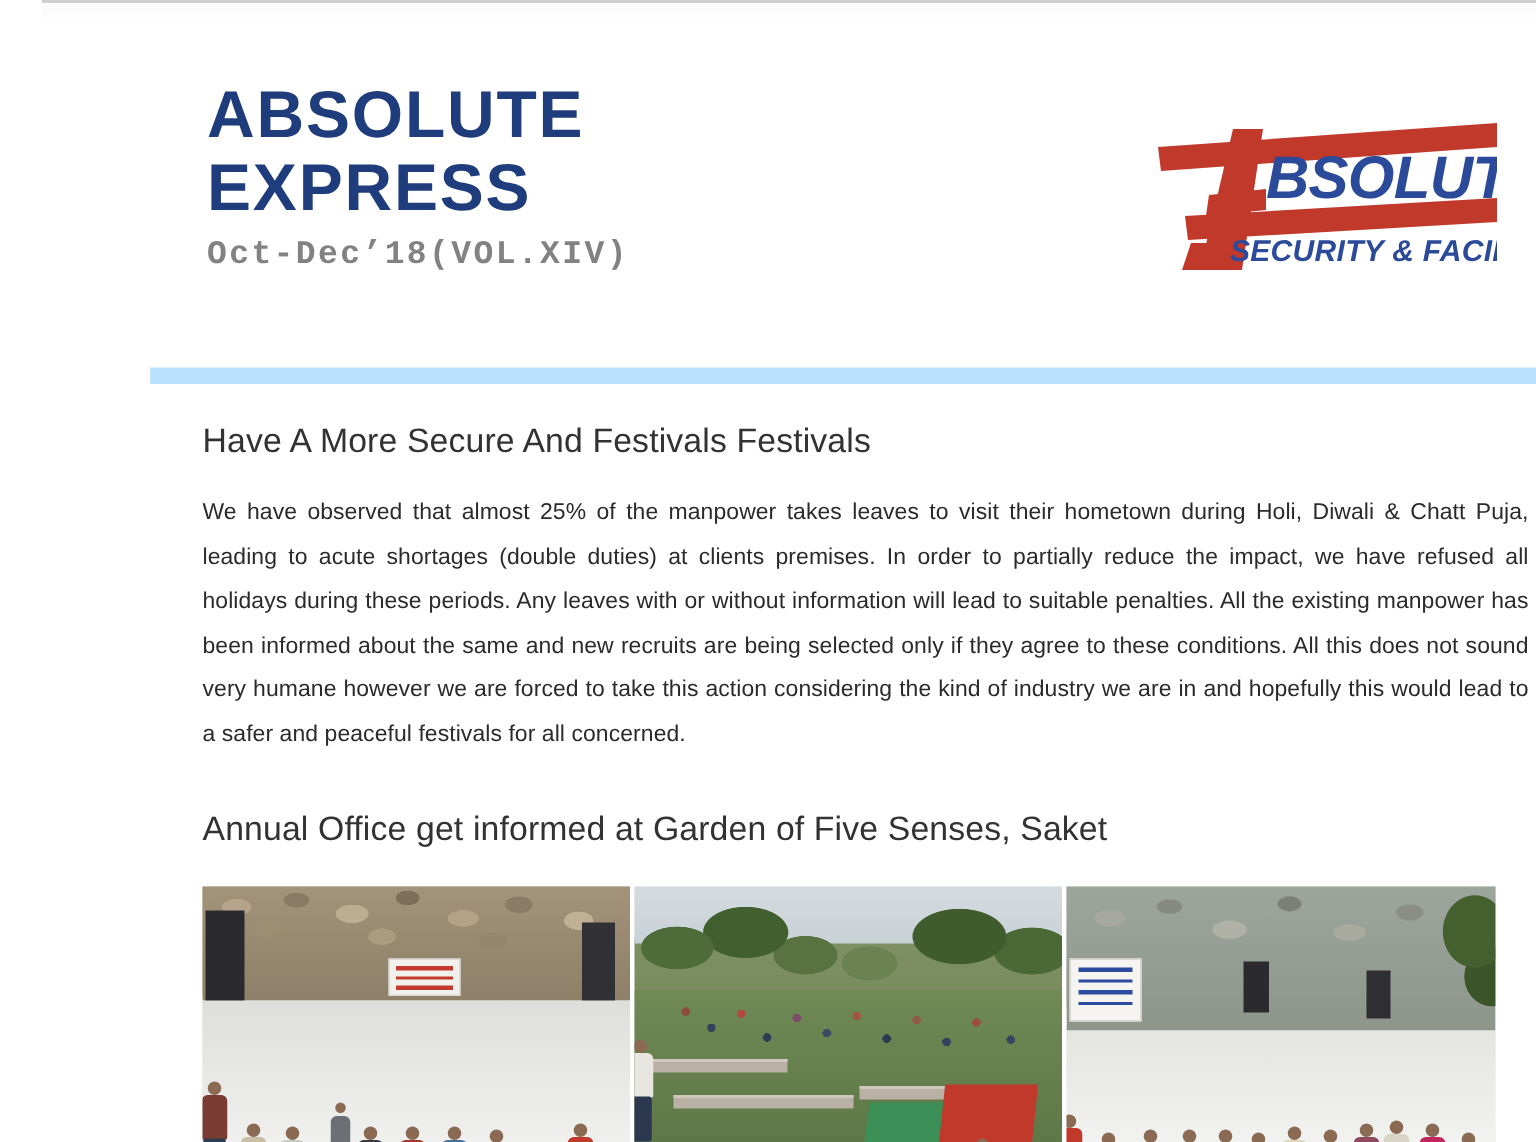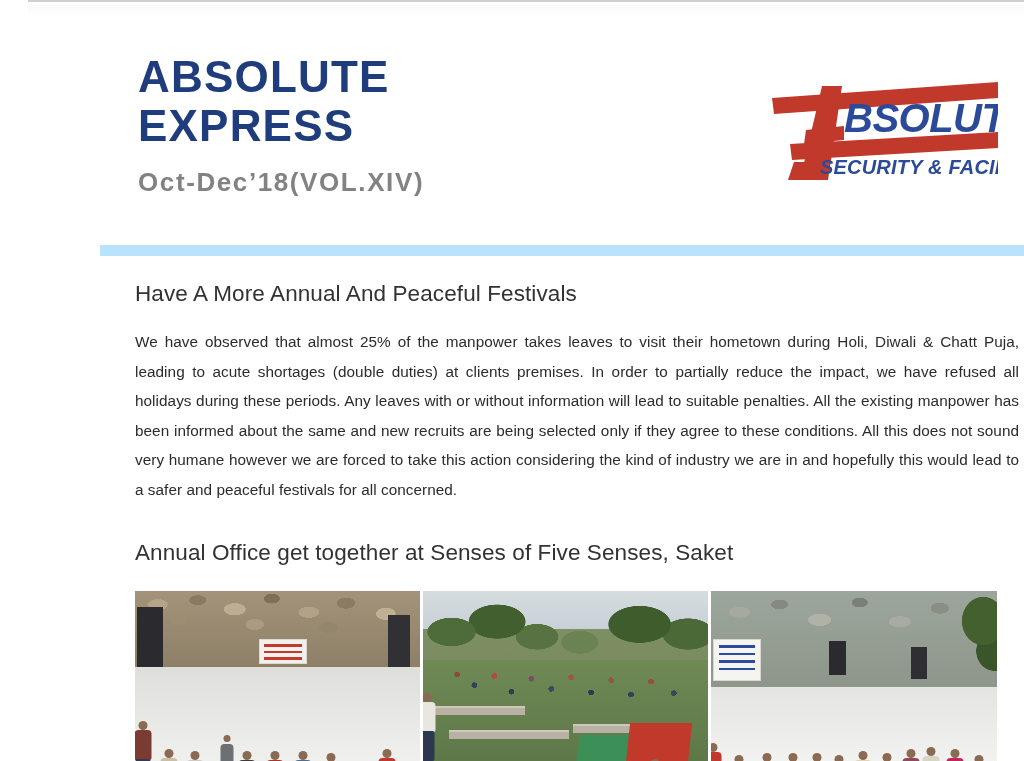--- a/index.html
+++ b/index.html
@@ -36,26 +36,26 @@
   .express-title {
     font-size: 44px;
     font-weight: 700;
     letter-spacing: 1.2px;
     line-height: 1.12;
     color: #1f3c7c;
     white-space: pre-line;
     font-family: "Liberation Sans", sans-serif;
   }
   .express-sub {
-    margin-top: 16px;
-    font-size: 26px;
+    margin-top: 6px;
+    font-size: 22px;
     font-weight: bold;
     letter-spacing: 1.6px;
     color: #828282;
-    font-family: Liberation Sans, sans-serif;
+    font-family: Liberation Mono, monospace;
   }
 
   
   .logo-block {
     position: absolute; right: 12px; top: 18px;
     width: 240px; height: 115px;
   }
   .logo-svg { display: block; width: 240px; height: 115px; }
 
   
@@ -217,26 +217,26 @@
 
           <text x="62" y="104" font-family="Liberation Sans, sans-serif" font-size="20" font-weight="bold" font-style="italic" fill="#2c4a9a" letter-spacing="0.2">SECURITY &amp; FACILITY</text>
         </svg>
       </div>
     </div>
 
     <div class="blue-rule"></div>
 
     <div class="content">
 
-      <h2 class="section-heading">Have A More Annual And Peaceful Festivals</h2>
+      <h2 class="section-heading">Have A More Secure And Festivals Festivals</h2>
 
       <p class="body-para">We have observed that almost 25% of the manpower takes leaves to visit their hometown during Holi, Diwali &amp; Chatt Puja, leading to acute shortages (double duties) at clients premises. In order to partially reduce the impact, we have refused all holidays during these periods. Any leaves with or without information will lead to suitable penalties. All the existing manpower has been informed about the same and new recruits are being selected only if they agree to these conditions. All this does not sound very humane however we are forced to take this action considering the kind of industry we are in and hopefully this would lead to a safer and peaceful festivals for all concerned.</p>
 
       <div class="heading-2-wrap">
-        <h2 class="section-heading">Annual Office get together at Senses of Five Senses, Saket</h2>
+        <h2 class="section-heading">Annual Office get informed at Garden of Five Senses, Saket</h2>
       </div>
     </div>
 
     <div class="photo-strip">
 
       <div class="photo ph1">
         <div class="wall"></div>
         <div class="speaker-l"></div>
         <div class="speaker-r"></div>
         <div class="banner">

